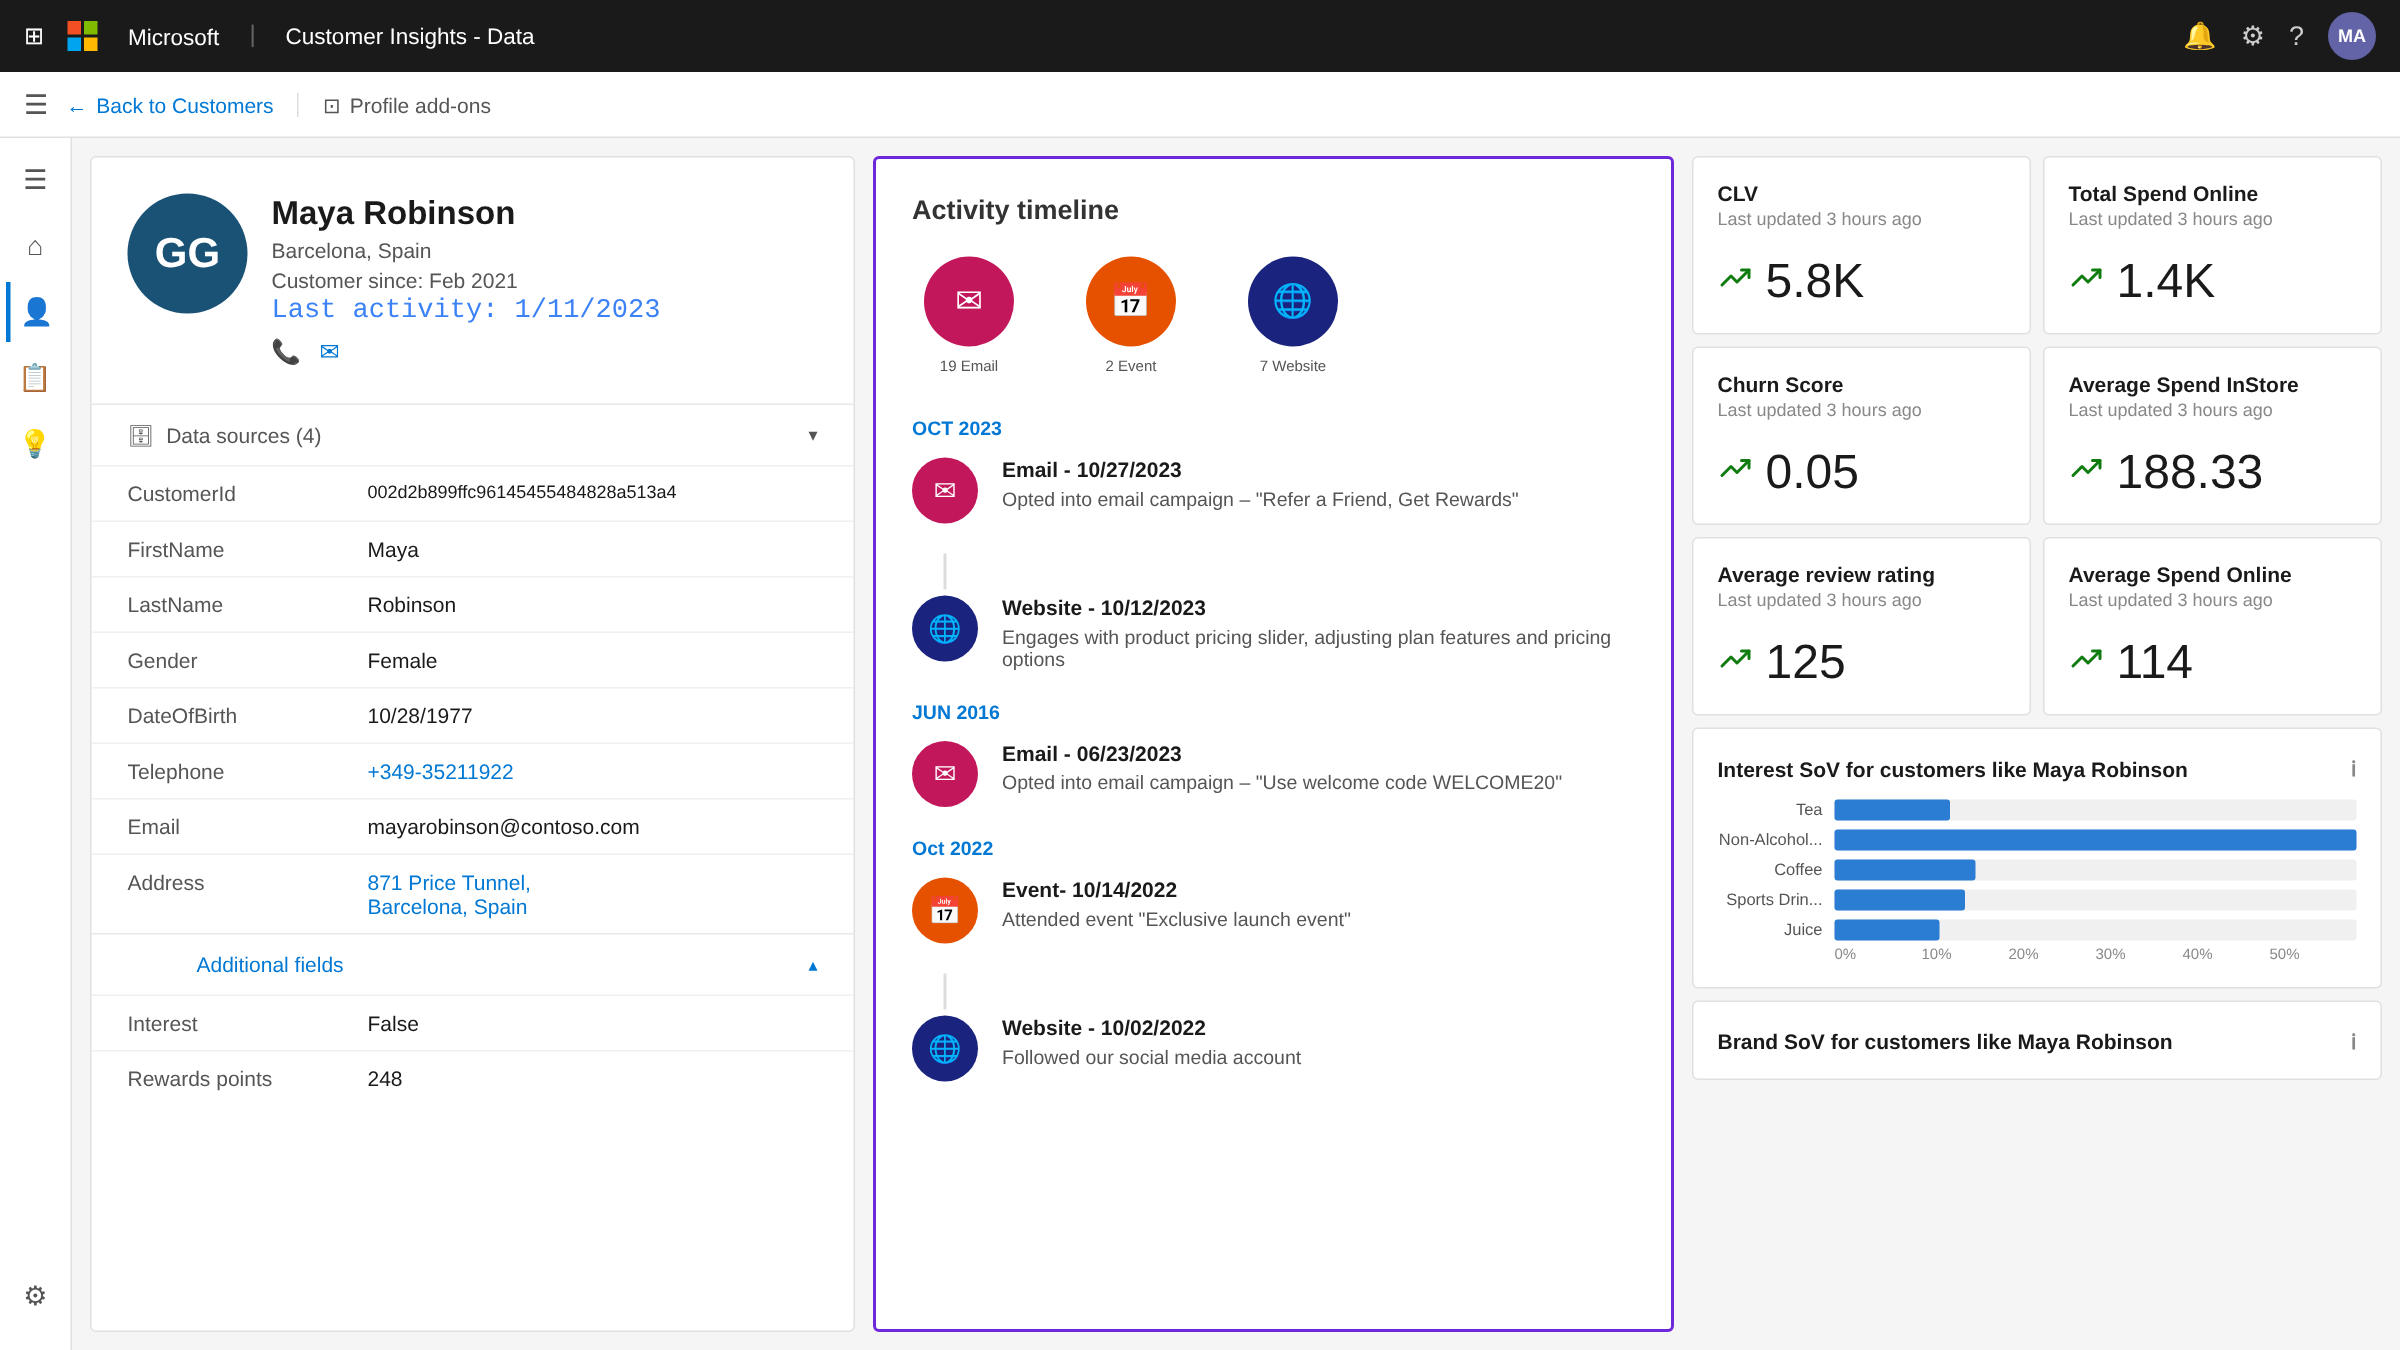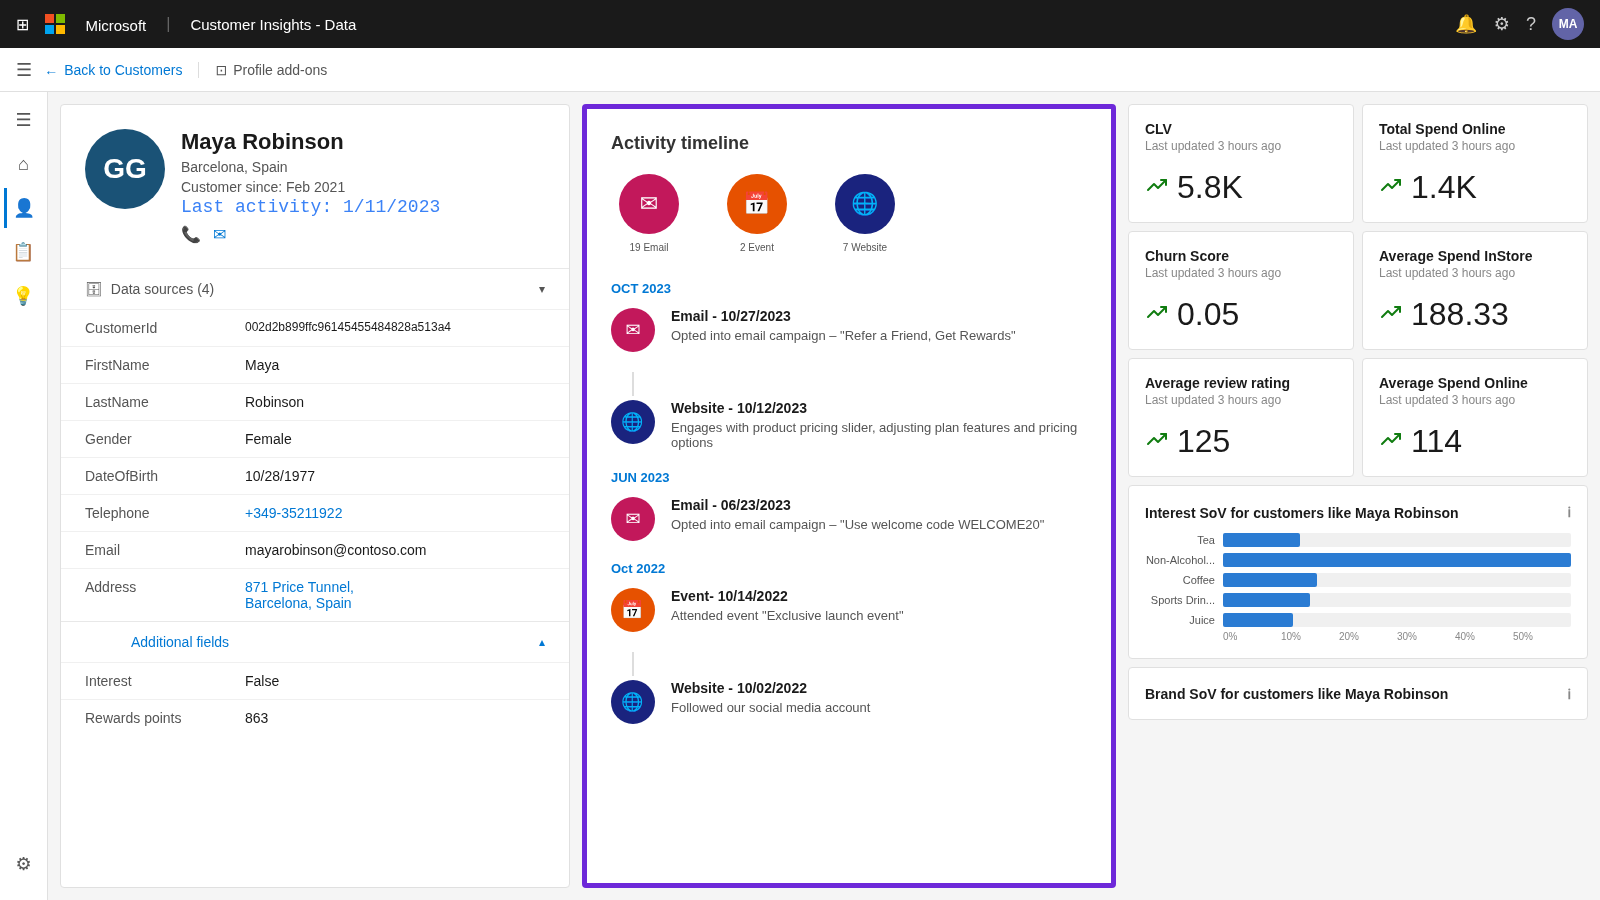--- a/index.html
+++ b/index.html
@@ -153,21 +153,21 @@
       cursor: pointer;
     }
     .additional-fields-label { color: #0078d4; font-size: 14px; font-weight: 500; margin-left: 46px; }
 
     
     .middle-panel {
       flex: 1;
       background: #fff;
       border-radius: 4px;
       overflow-y: auto;
-      border: 5px solid #6d28d9;
+      border: 2px solid #6d28d9;
       padding: 24px;
     }
     .timeline-title { font-size: 18px; font-weight: 600; margin-bottom: 20px; }
 
     
     .activity-icons-row {
       display: flex;
       gap: 48px;
       margin-bottom: 28px;
       justify-content: flex-start;
@@ -410,21 +410,21 @@
         <span class="chevron" style="color:#0078d4;">▴</span>
       </div>
 
       <div class="fields-table">
         <div class="field-row">
           <span class="field-name">Interest</span>
           <span class="field-value">False</span>
         </div>
         <div class="field-row">
           <span class="field-name">Rewards points</span>
-          <span class="field-value">863</span>
+          <span class="field-value">248</span>
         </div>
       </div>
     </div>
 
     <div class="middle-panel">
       <div class="timeline-title">Activity timeline</div>
 
       <div class="activity-icons-row">
         <div class="activity-icon-item">
           <div class="activity-icon-circle" style="background:#c2185b;">✉</div>
@@ -450,21 +450,21 @@
       </div>
       <div class="timeline-connector"></div>
       <div class="timeline-item">
         <div class="timeline-dot" style="background:#1a237e;">🌐</div>
         <div class="timeline-content">
           <div class="event-title"><strong>Website</strong> - 10/12/2023</div>
           <div class="event-desc">Engages with product pricing slider, adjusting plan features and pricing options</div>
         </div>
       </div>
 
-      <div class="timeline-section-label">JUN 2023</div>
+      <div class="timeline-section-label">JUN 2016</div>
       <div class="timeline-item">
         <div class="timeline-dot" style="background:#c2185b;">✉</div>
         <div class="timeline-content">
           <div class="event-title"><strong>Email</strong> - 06/23/2023</div>
           <div class="event-desc">Opted into email campaign – "Use welcome code WELCOME20"</div>
         </div>
       </div>
 
       <div class="timeline-section-label">Oct 2022</div>
       <div class="timeline-item">

